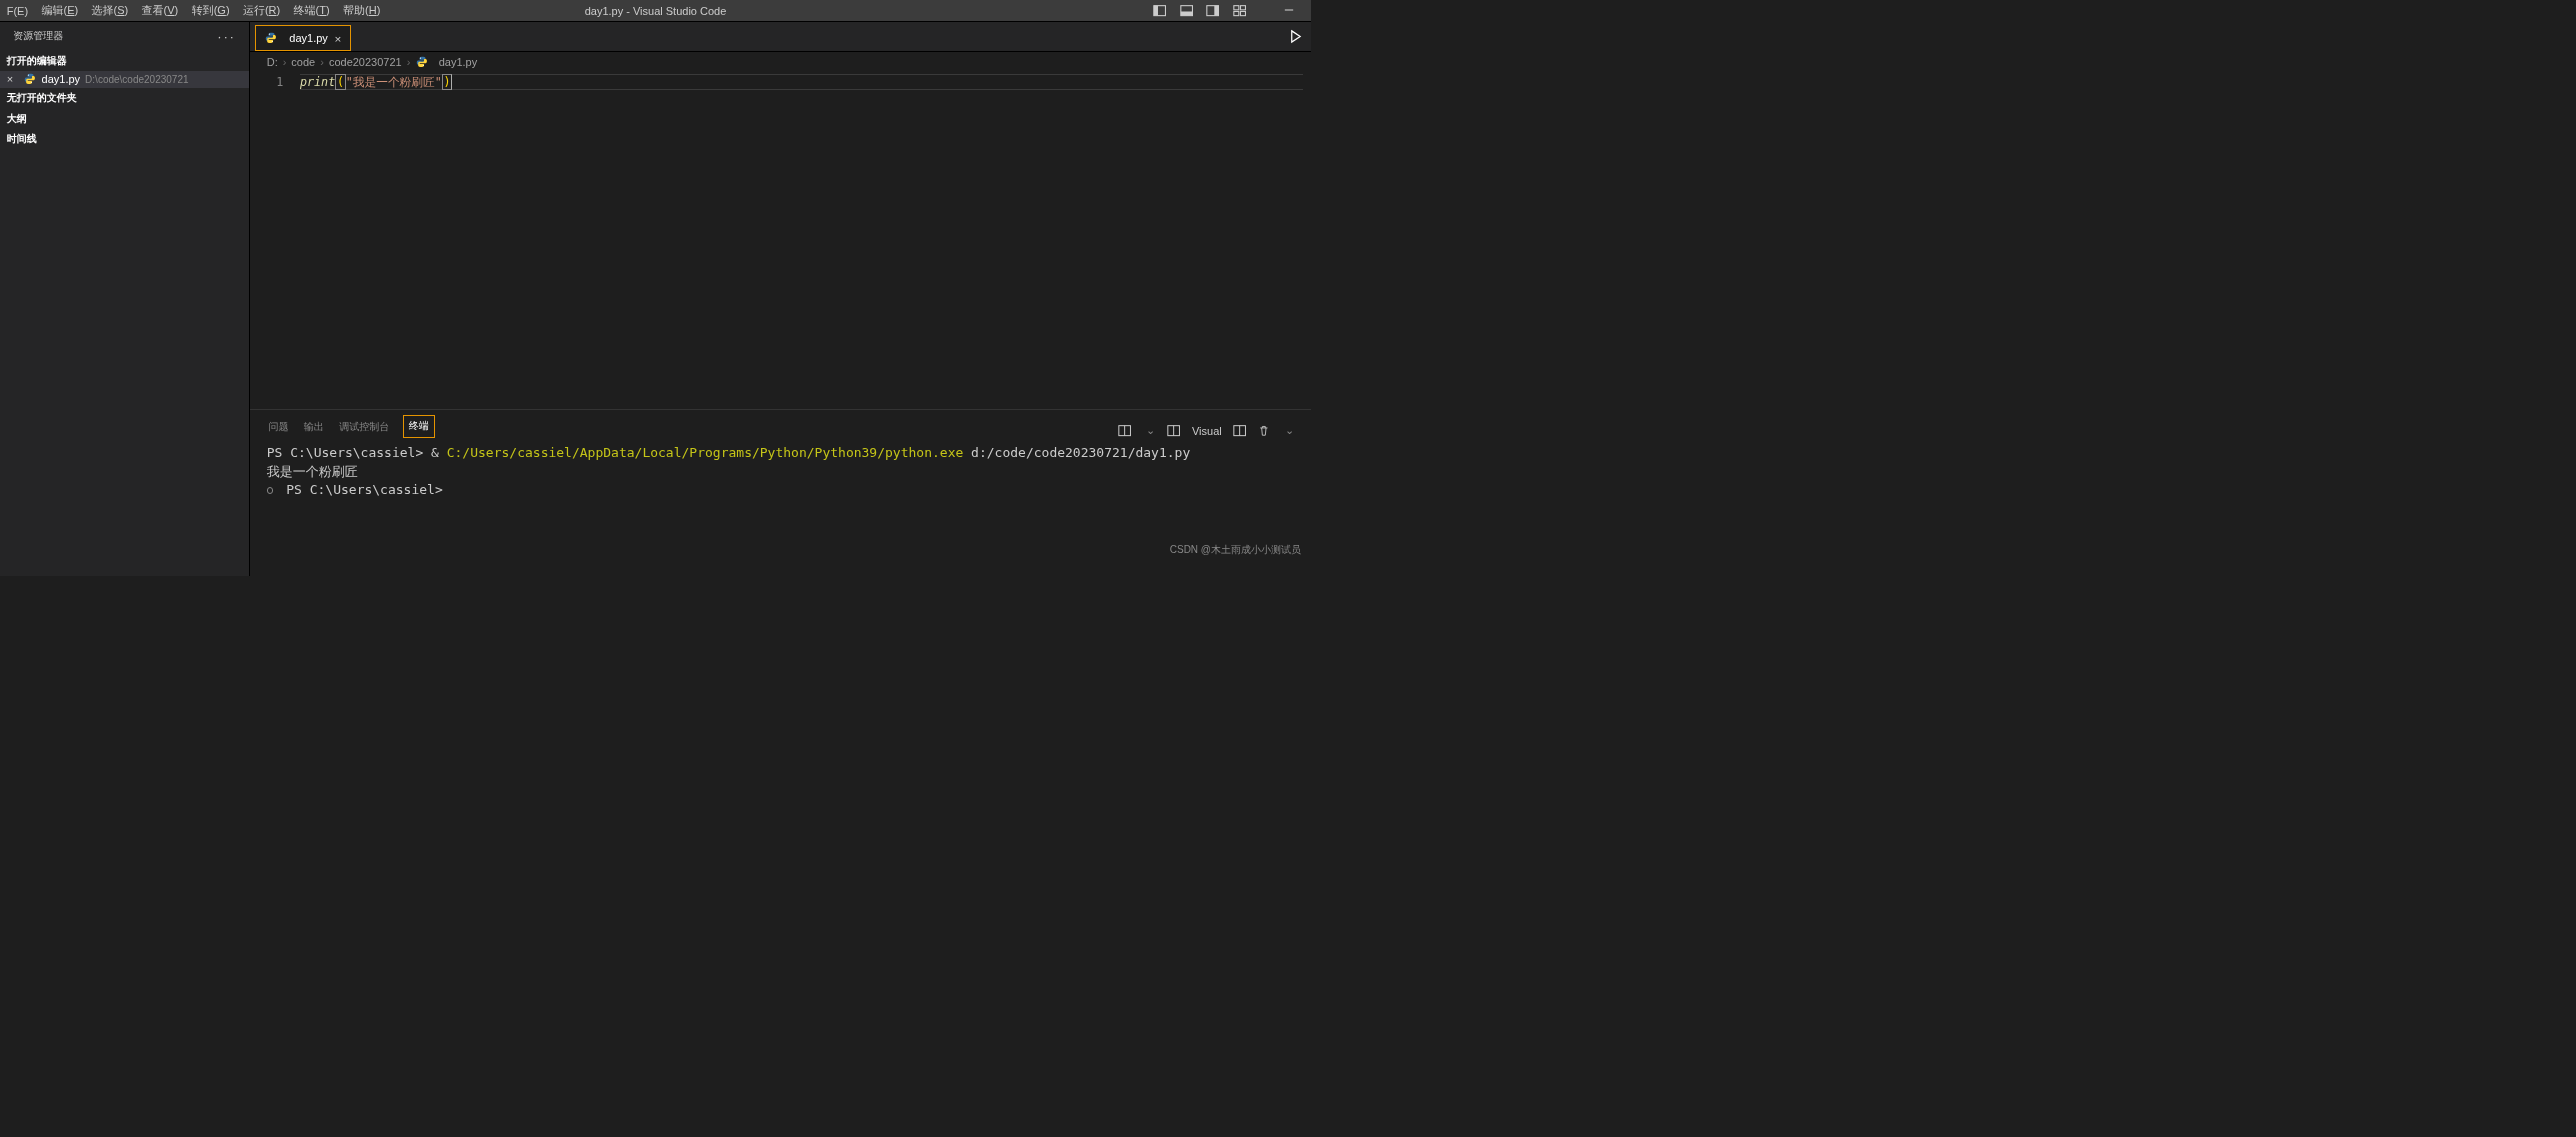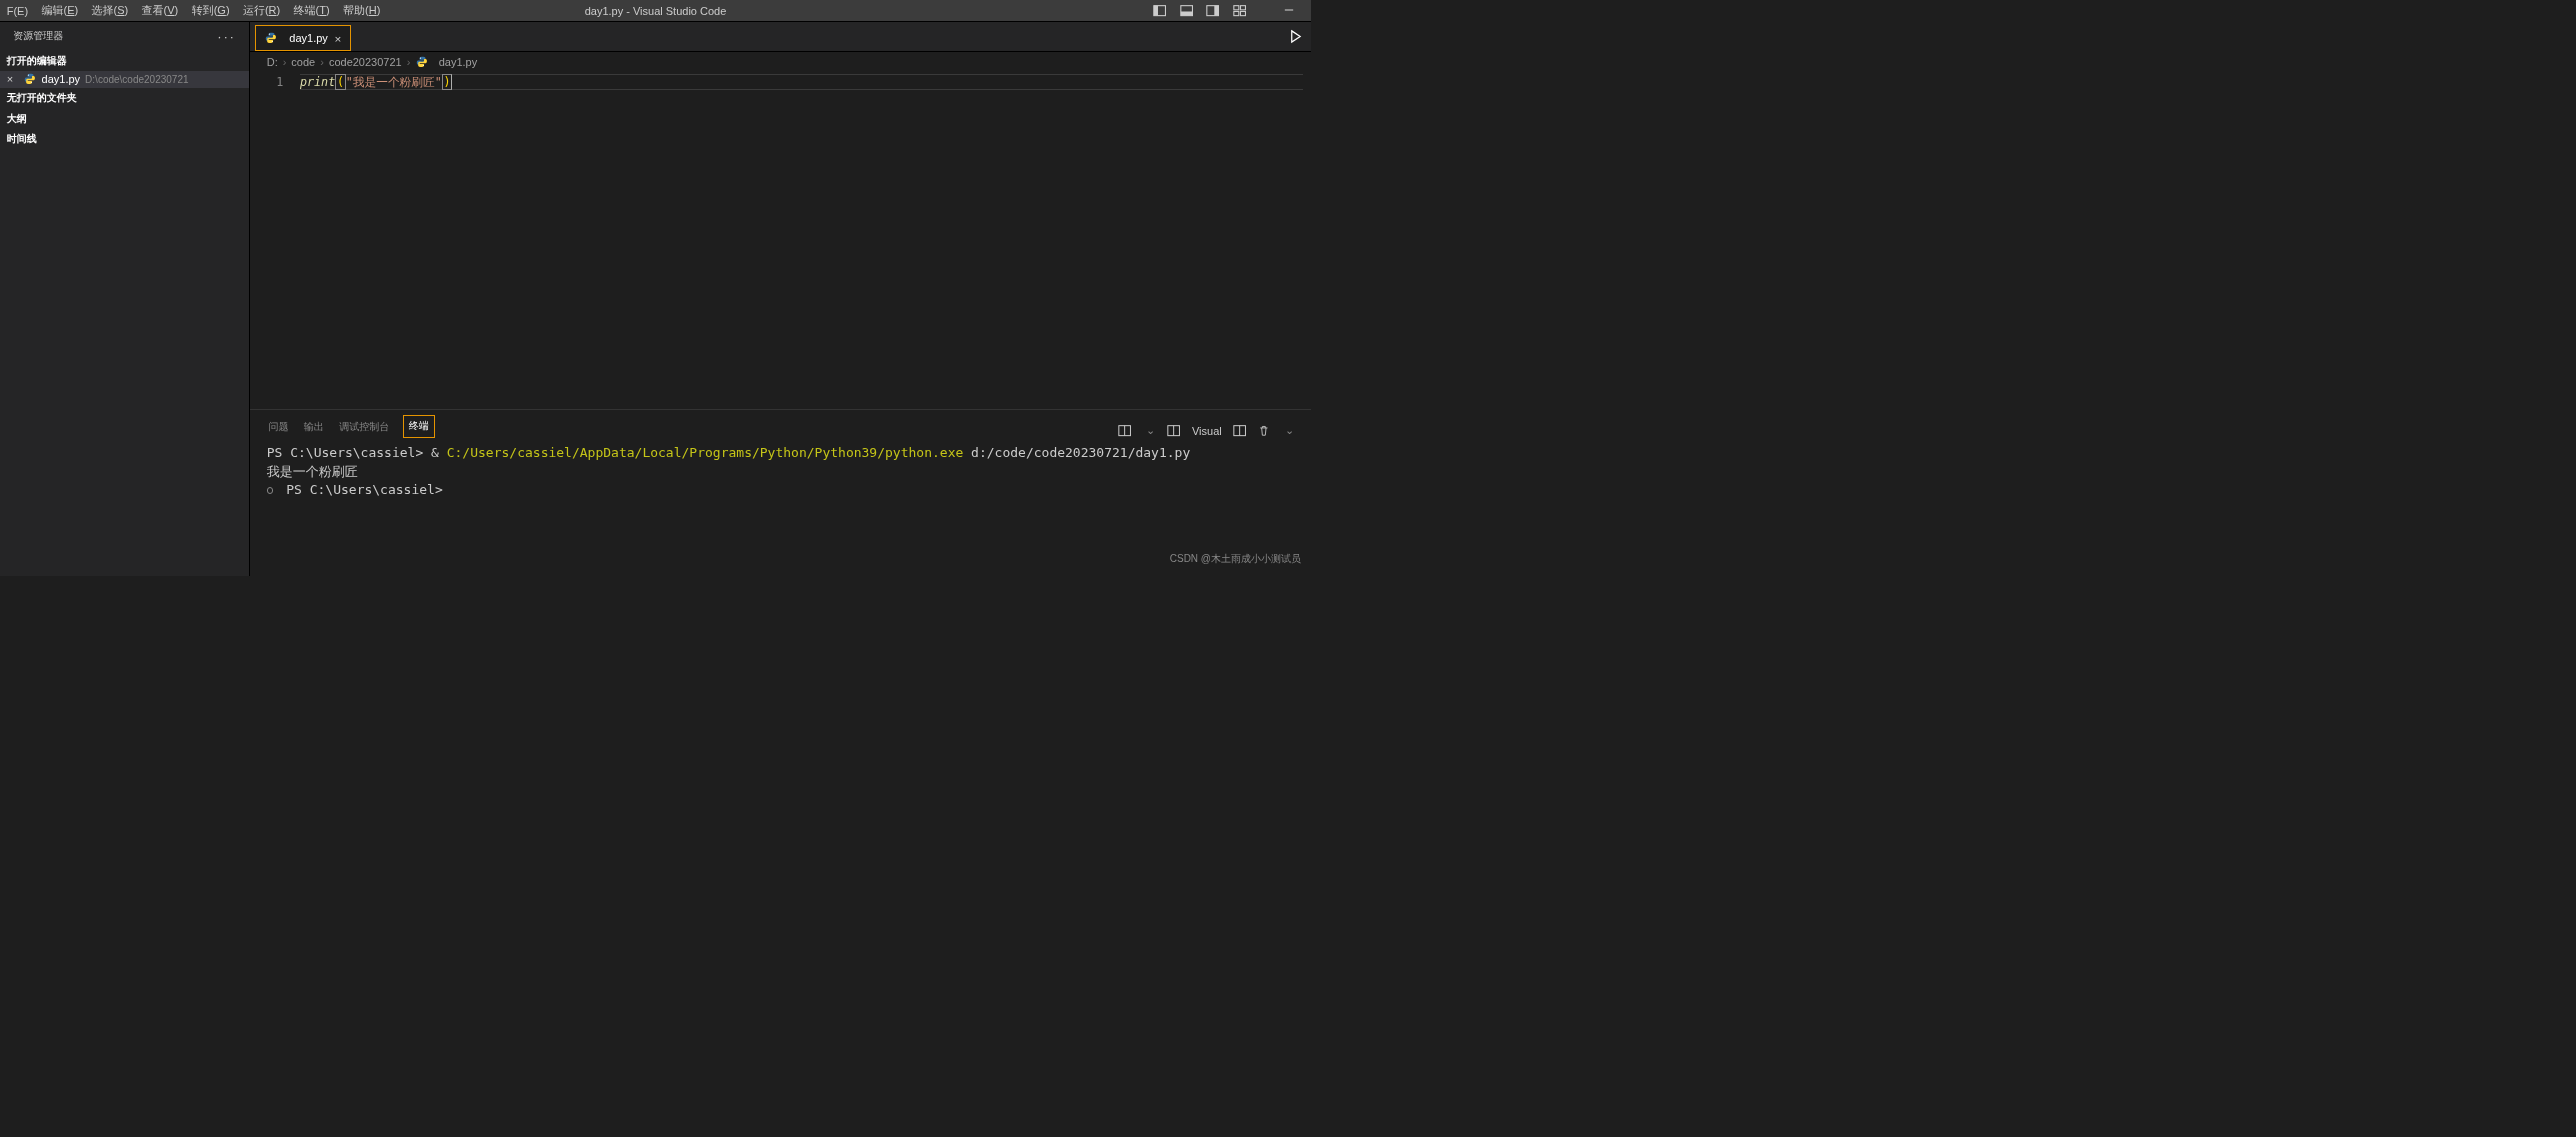--- a/index.html
+++ b/index.html
@@ -213,21 +213,21 @@
   display: inline-block;
   width: 6.7px; height: 6.7px;
   border: 0.8px solid #888;
   border-radius: 50%;
   margin-right: 5px;
   vertical-align: middle;
 }
 .watermark {
   position: absolute;
   right: 10px;
-  bottom: 13px;
+  bottom: 22px;
   font-size: 10px;
   color: #888;
 }
 svg { display: block; }
 .chev { color: #888; font-size: 8.3px; margin-left: 3.3px; }
 </style>
 </head>
 <body>
 
 <div class="titlebar">

